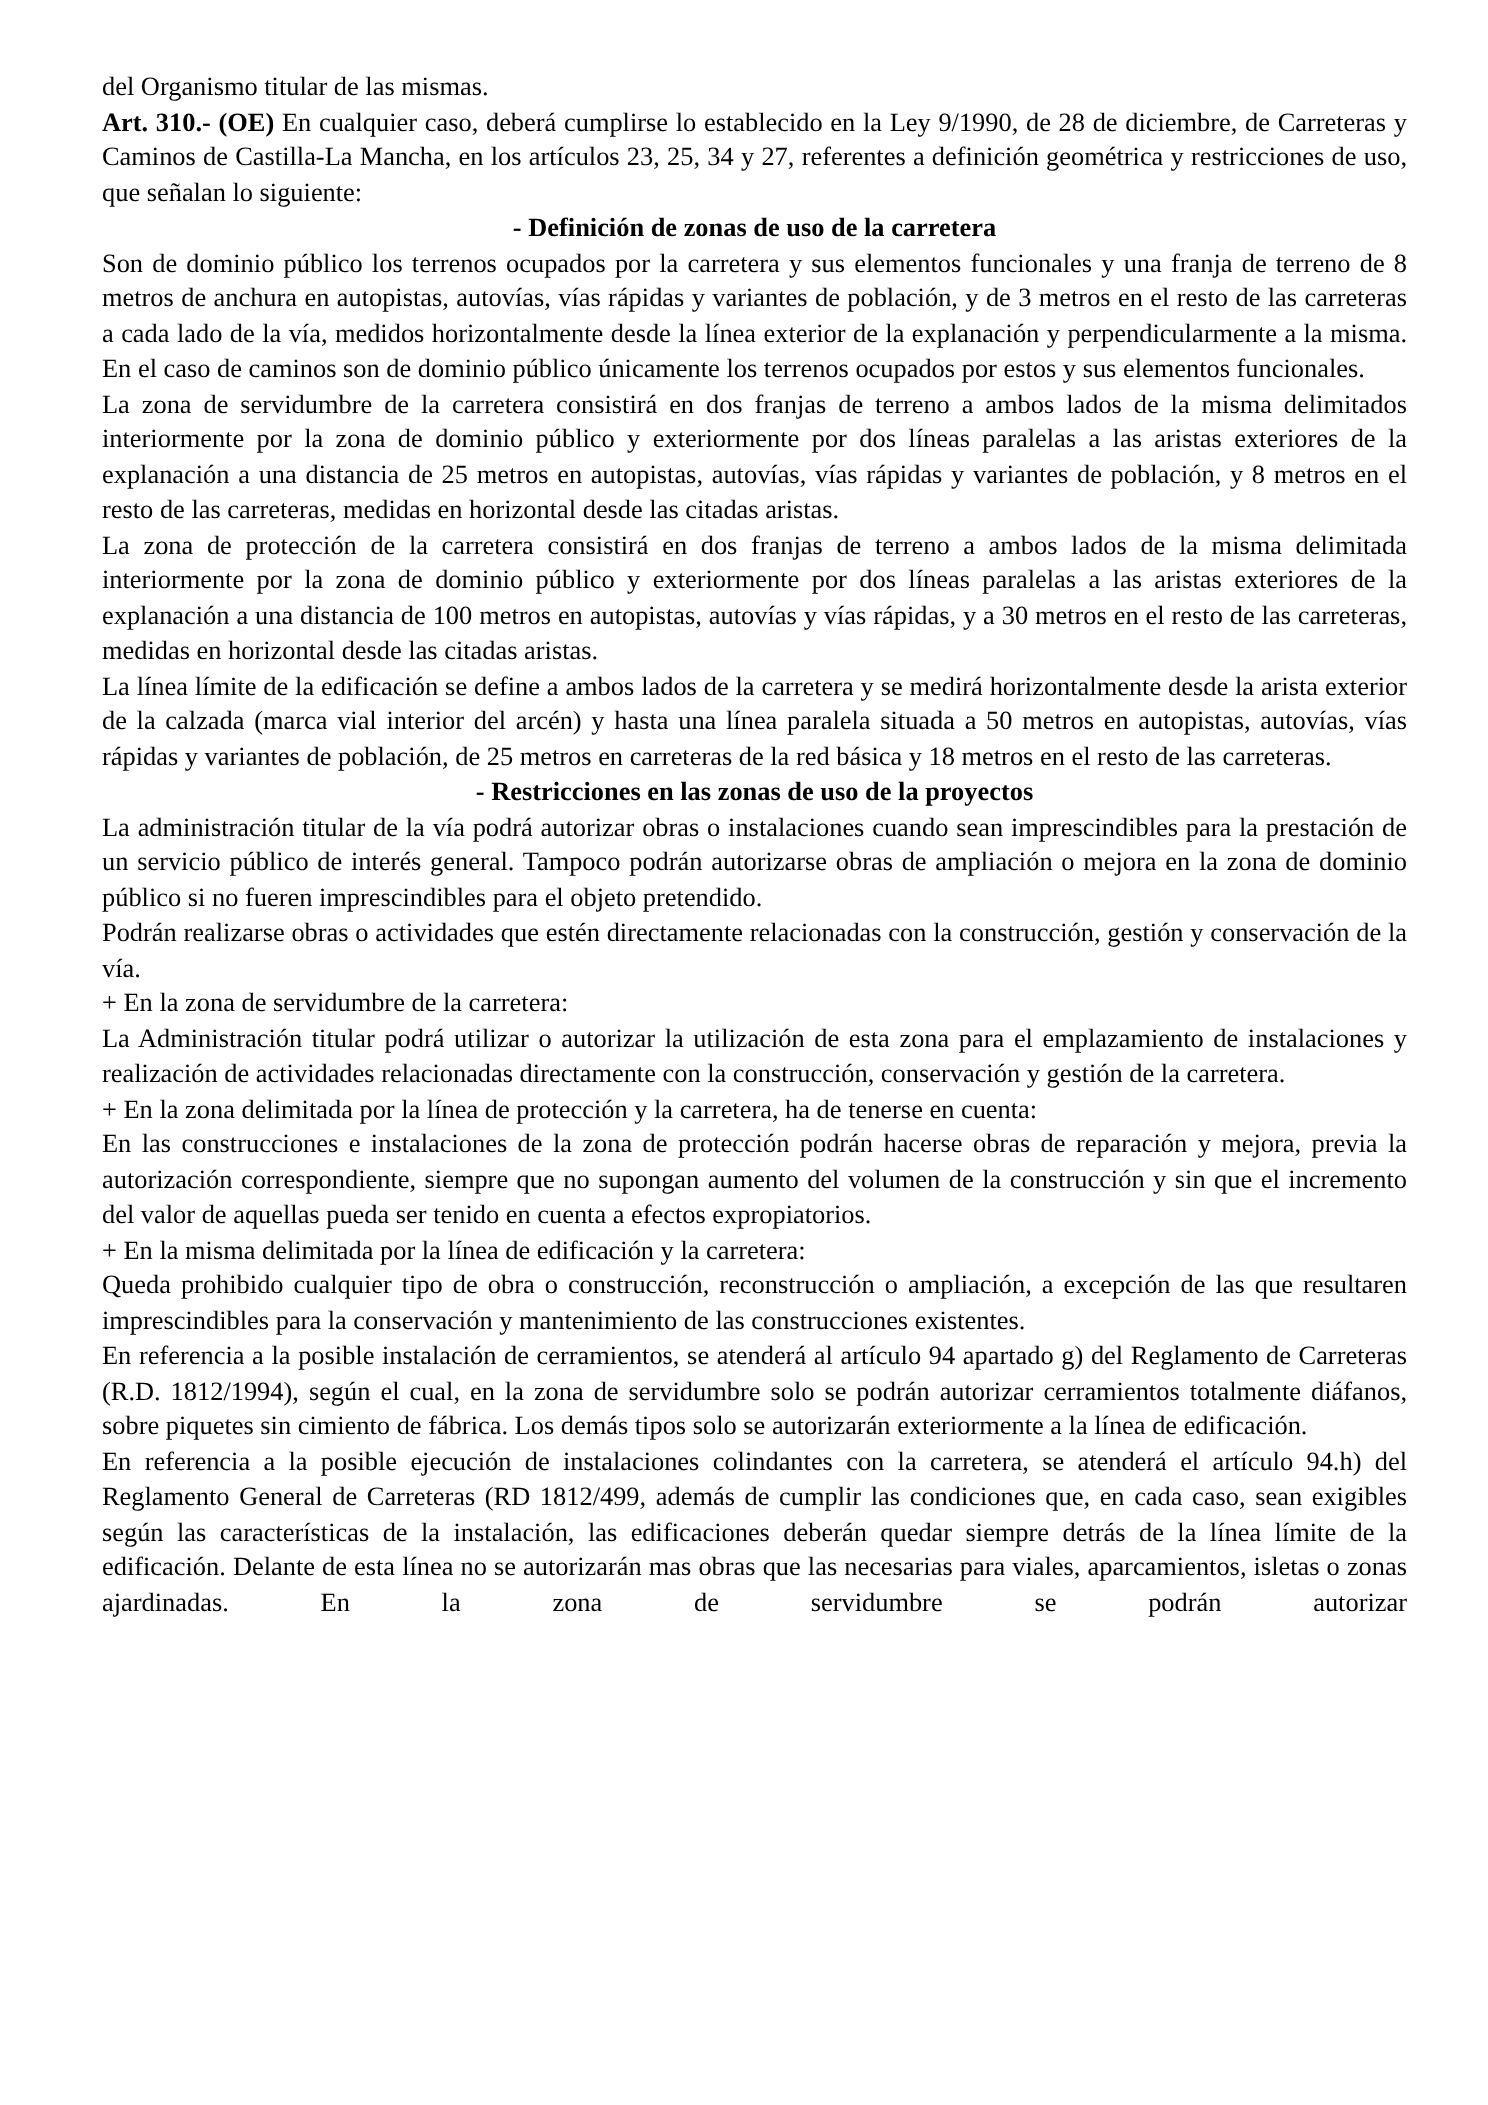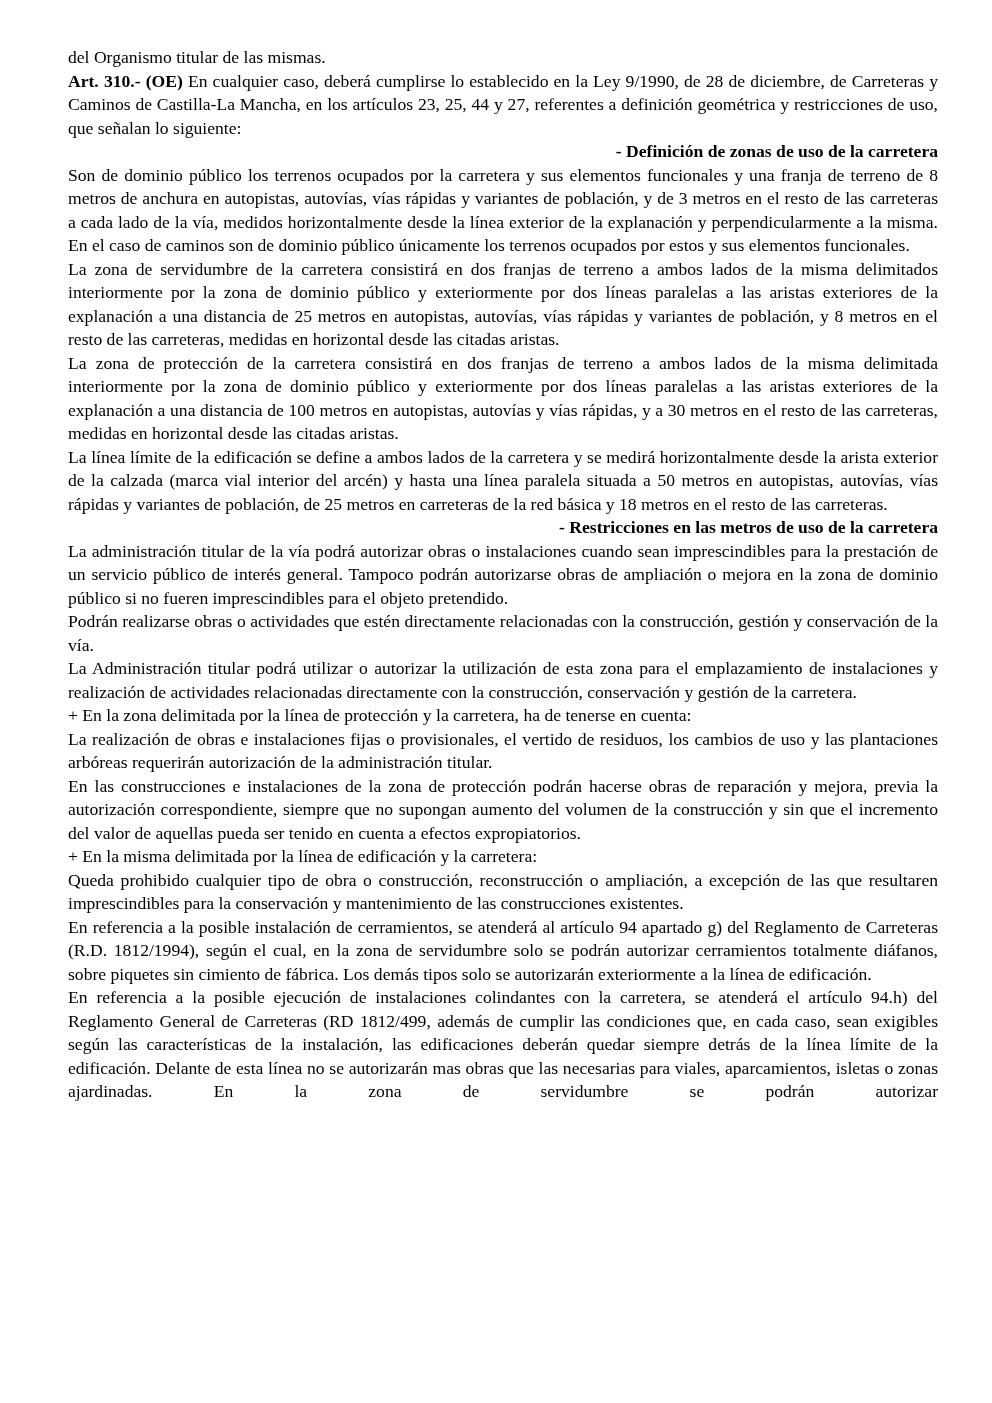--- a/index.html
+++ b/index.html
@@ -39,60 +39,60 @@
   }
   
   .para.justify-last {
     text-align-last: justify;
   }
   .para.left-last {
     text-align-last: left;
   }
   .heading {
     font-weight: bold;
-    text-align: right;
+    text-align: center;
   }
   .run-bold {
     font-weight: bold;
   }
 </style>
 </head>
 <body>
 
 <div id="page">
   <div id="text-body">
 
     <p class="para left-last">del Organismo titular de las mismas.</p>
 
-    <p class="para left-last"><span class="run-bold">Art. 310.- (OE)</span><span> En cualquier caso, deberá cumplirse lo establecido en la Ley 9/1990, de 28 de diciembre, de Carreteras y Caminos de Castilla-La Mancha, en los artículos 23, 25, 44 y 27, referentes a definición geométrica y restricciones de uso, que señalan lo siguiente:</span></p>
+    <p class="para left-last"><span class="run-bold">Art. 310.- (OE)</span><span> En cualquier caso, deberá cumplirse lo establecido en la Ley 9/1990, de 28 de diciembre, de Carreteras y Caminos de Castilla-La Mancha, en los artículos 23, 25, 34 y 27, referentes a definición geométrica y restricciones de uso, que señalan lo siguiente:</span></p>
 
     <p class="para heading">- Definición de zonas de uso de la carretera</p>
 
     <p class="para left-last">Son de dominio público los terrenos ocupados por la carretera y sus elementos funcionales y una franja de terreno de 8 metros de anchura en autopistas, autovías, vías rápidas y variantes de población, y de 3 metros en el resto de las carreteras a cada lado de la vía, medidos horizontalmente desde la línea exterior de la explanación y perpendicularmente a la misma. En el caso de caminos son de dominio público únicamente los terrenos ocupados por estos y sus elementos funcionales.</p>
 
     <p class="para left-last">La zona de servidumbre de la carretera consistirá en dos franjas de terreno a ambos lados de la misma delimitados interiormente por la zona de dominio público y exteriormente por dos líneas paralelas a las aristas exteriores de la explanación a una distancia de 25 metros en autopistas, autovías, vías rápidas y variantes de población, y 8 metros en el resto de las carreteras, medidas en horizontal desde las citadas aristas.</p>
 
     <p class="para left-last">La zona de protección de la carretera consistirá en dos franjas de terreno a ambos lados de la misma delimitada interiormente por la zona de dominio público y exteriormente por dos líneas paralelas a las aristas exteriores de la explanación a una distancia de 100 metros en autopistas, autovías y vías rápidas, y a 30 metros en el resto de las carreteras, medidas en horizontal desde las citadas aristas.</p>
 
     <p class="para left-last">La línea límite de la edificación se define a ambos lados de la carretera y se medirá horizontalmente desde la arista exterior de la calzada (marca vial interior del arcén) y hasta una línea paralela situada a 50 metros en autopistas, autovías, vías rápidas y variantes de población, de 25 metros en carreteras de la red básica y 18 metros en el resto de las carreteras.</p>
 
-    <p class="para heading">- Restricciones en las metros de uso de la carretera</p>
+    <p class="para heading">- Restricciones en las zonas de uso de la proyectos</p>
 
 
     <p class="para left-last">La administración titular de la vía podrá autorizar obras o instalaciones cuando sean imprescindibles para la prestación de un servicio público de interés general. Tampoco podrán autorizarse obras de ampliación o mejora en la zona de dominio público si no fueren imprescindibles para el objeto pretendido.</p>
 
     <p class="para left-last">Podrán realizarse obras o actividades que estén directamente relacionadas con la construcción, gestión y conservación de la vía.</p>
 
+    <p class="para left-last">+ En la zona de servidumbre de la carretera:</p>
 
 
     <p class="para left-last">La Administración titular podrá utilizar o autorizar la utilización de esta zona para el emplazamiento de instalaciones y realización de actividades relacionadas directamente con la construcción, conservación y gestión de la carretera.</p>
 
     <p class="para left-last">+ En la zona delimitada por la línea de protección y la carretera, ha de tenerse en cuenta:</p>
 
-    <p class="para left-last">La realización de obras e instalaciones fijas o provisionales, el vertido de residuos, los cambios de uso y las plantaciones arbóreas requerirán autorización de la administración titular.</p>
 
     <p class="para left-last">En las construcciones e instalaciones de la zona de protección podrán hacerse obras de reparación y mejora, previa la autorización correspondiente, siempre que no supongan aumento del volumen de la construcción y sin que el incremento del valor de aquellas pueda ser tenido en cuenta a efectos expropiatorios.</p>
 
 
     <p class="para left-last">+ En la misma delimitada por la línea de edificación y la carretera:</p>
 
     <p class="para left-last">Queda prohibido cualquier tipo de obra o construcción, reconstrucción o ampliación, a excepción de las que resultaren imprescindibles para la conservación y mantenimiento de las construcciones existentes.</p>
 
     <p class="para left-last">En referencia a la posible instalación de cerramientos, se atenderá al artículo 94 apartado g) del Reglamento de Carreteras (R.D. 1812/1994), según el cual, en la zona de servidumbre solo se podrán autorizar cerramientos totalmente diáfanos, sobre piquetes sin cimiento de fábrica. Los demás tipos solo se autorizarán exteriormente a la línea de edificación.</p>
 

